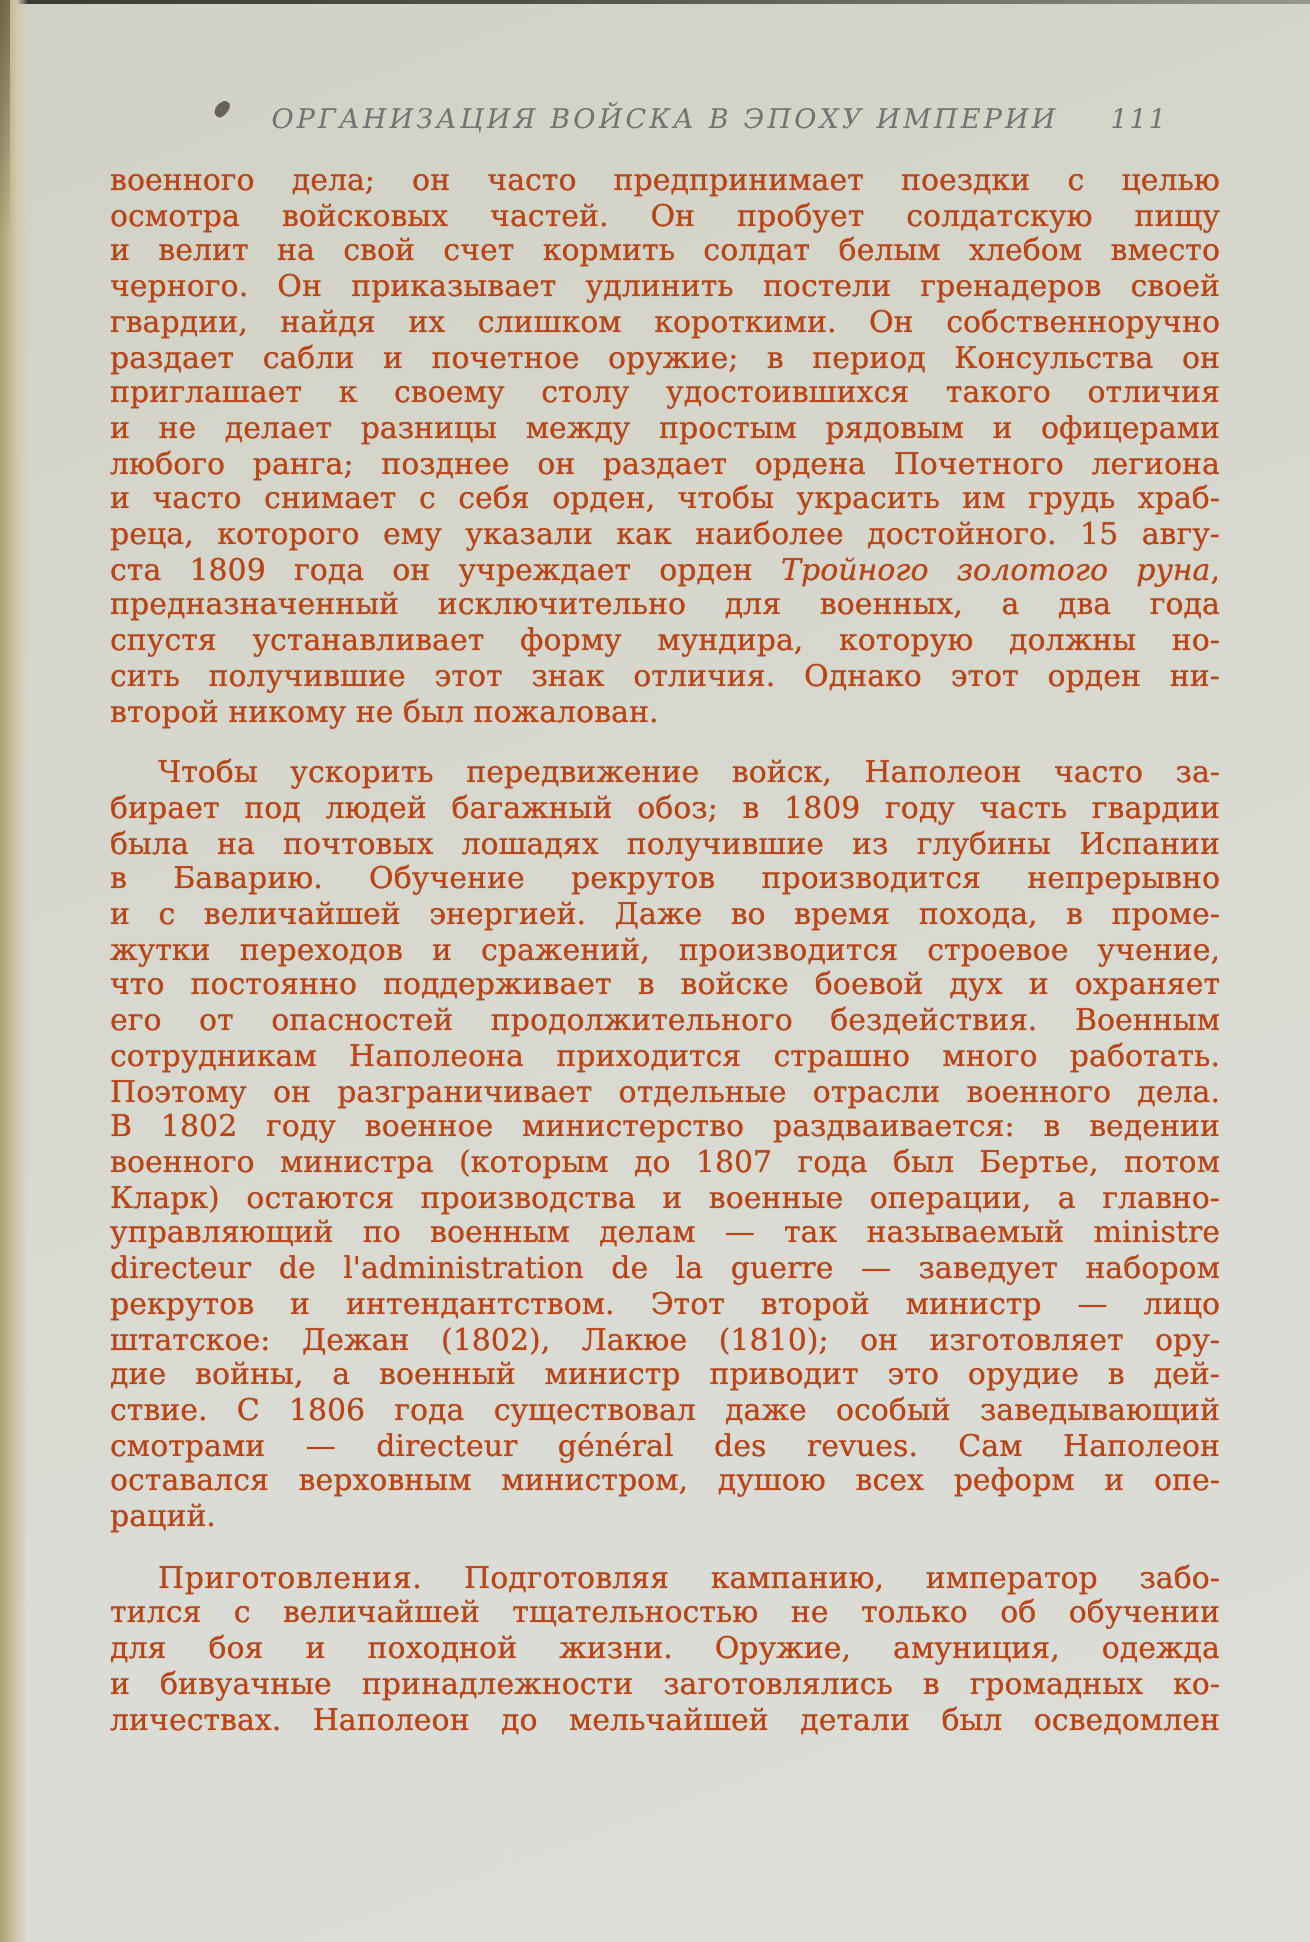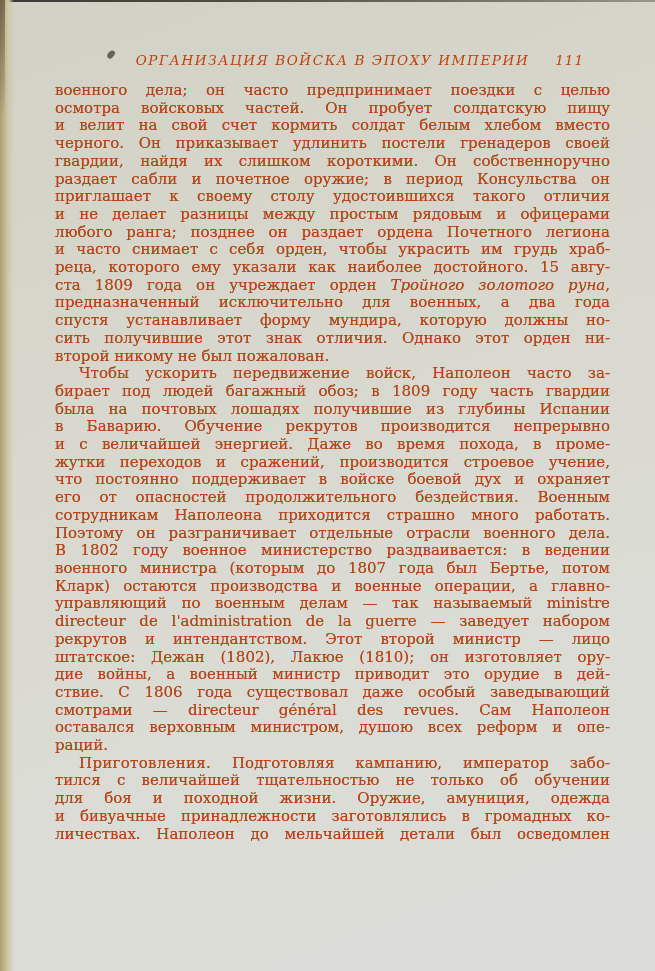--- a/index.html
+++ b/index.html
@@ -29,41 +29,41 @@
     position: absolute; top: 50px; left: 108px; width: 6px; height: 9px;
     background: #4a463c; border-radius: 60% 40% 50% 50%;
     transform: rotate(35deg); opacity: 0.8;
   }
   .running-header {
     position: absolute; top: 52px; left: 55px; width: 555px;
     text-align: center;
     font-style: italic;
     font-size: 13.5px;
     letter-spacing: 1.6px;
-    color: #c2410c;
+    color: #737373;
     white-space: nowrap;
   }
   .page-number {
     position: absolute; right: 26px; top: 0;
     letter-spacing: 1px;
   }
   .page-body {
     position: absolute; top: 82px; left: 55px; width: 555px;
     color: #c2410c;
     font-size: 15px;
     line-height: 17.7px;
     text-shadow: 0 0 0.5px rgba(46,44,40,0.55);
   }
   .para { margin: 0; }
   .line {
     text-align: justify;
     text-align-last: justify;
   }
   .line.no-just { text-align-last: left; }
-  .line.indent { text-indent: 24px; }
+  .line.indent { text-indent: 24px; margin-top: 13px; }
   .seg-i { font-style: italic; }
   .seg-b { font-weight: normal; letter-spacing: 0.3px; }
 </style>
 </head>
 <body>
 
 <div class="top-edge"></div>
 <div class="left-edge"></div>
 <div class="left-edge-shadow"></div>
 <div class="corner-speck"></div>

